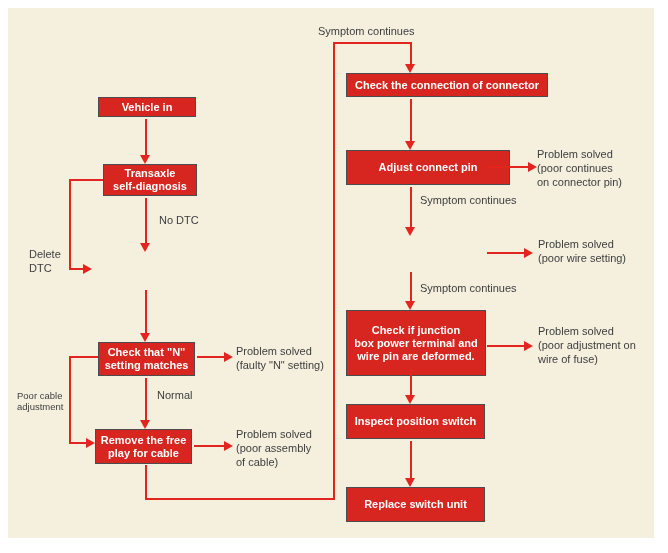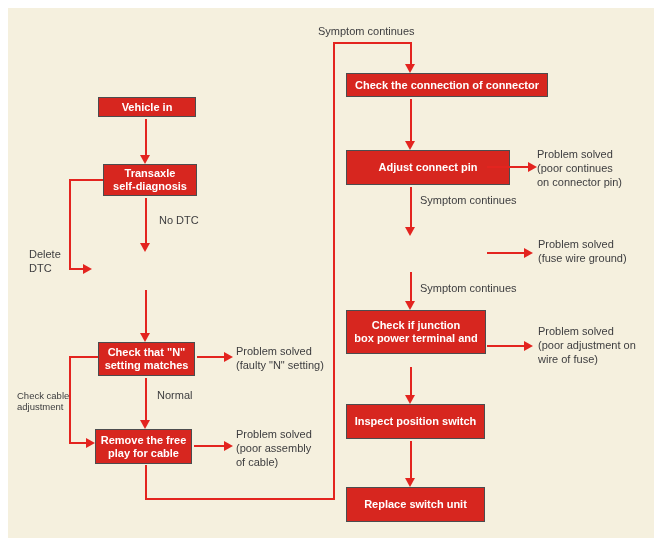--- a/index.html
+++ b/index.html
@@ -59,23 +59,24 @@
 
   <div class="box" style="left:346px;top:73px;width:202px;height:24px;">
     <span>Check the connection of connector</span>
   </div>
 
   <div class="box" style="left:346px;top:150px;width:164px;height:35px;">
     <span>Adjust connect pin</span>
   </div>
 
 
-  <div class="box" style="left:346px;top:310px;width:140px;height:44px;">
+  <div class="box" style="left:346px;top:310px;width:140px;height:66px;">
     <span>Check if junction</span>
     <span>box power terminal and</span>
+    <span>wire pin are deformed.</span>
   </div>
 
   <div class="box" style="left:346px;top:404px;width:139px;height:35px;">
     <span>Inspect position switch</span>
   </div>
 
   <div class="box" style="left:346px;top:487px;width:139px;height:35px;">
     <span>Replace switch unit</span>
   </div>
 
@@ -91,21 +92,21 @@
   <div class="lbl" style="left:159px;top:213px;">
     <div>No DTC</div>
   </div>
 
   <div class="lbl" style="left:236px;top:344px;">
     <div>Problem solved</div>
     <div>(faulty "N" setting)</div>
   </div>
 
   <div class="lbl small" style="left:17px;top:390px;">
-    <div>Check cable</div>
+    <div>Poor cable</div>
     <div>adjustment</div>
   </div>
 
   <div class="lbl" style="left:157px;top:388px;">
     <div>Normal</div>
   </div>
 
   <div class="lbl" style="left:236px;top:427px;">
     <div>Problem solved</div>
     <div>(poor assembly</div>
@@ -121,21 +122,21 @@
     <div>(poor continues</div>
     <div>on connector pin)</div>
   </div>
 
   <div class="lbl" style="left:420px;top:281px;">
     <div>Symptom continues</div>
   </div>
 
   <div class="lbl" style="left:538px;top:237px;">
     <div>Problem solved</div>
-    <div>(fuse wire ground)</div>
+    <div>(poor wire setting)</div>
   </div>
 
   <div class="lbl" style="left:538px;top:324px;">
     <div>Problem solved</div>
     <div>(poor adjustment on</div>
     <div>wire of fuse)</div>
   </div>
 
   <div class="vline" style="left:145px;top:119px;height:36px;"></div>
   <div class="ah-down" style="left:140px;top:155px;"></div>

